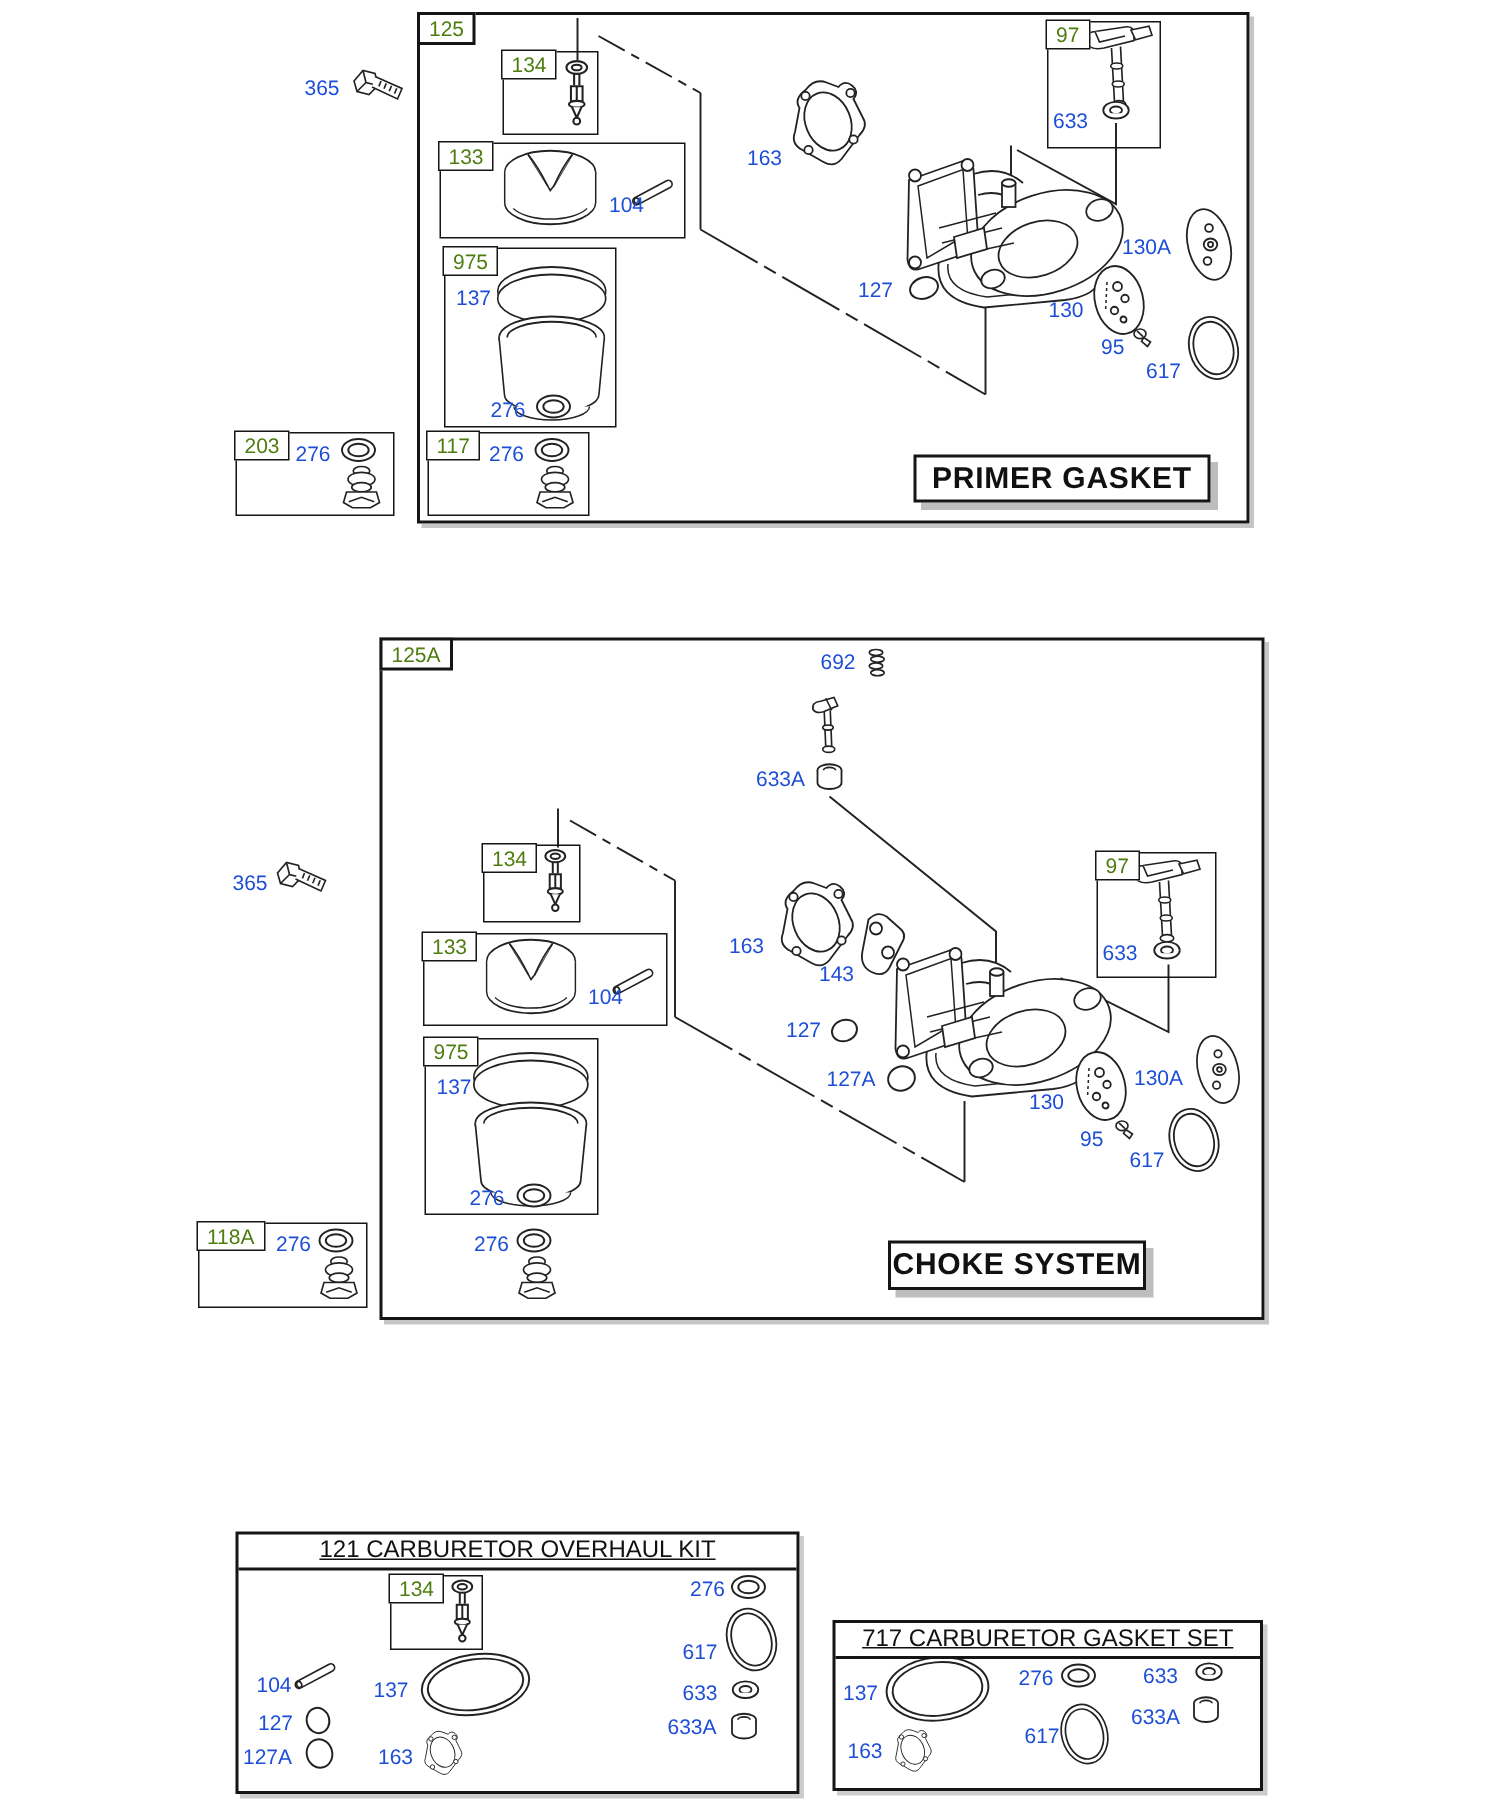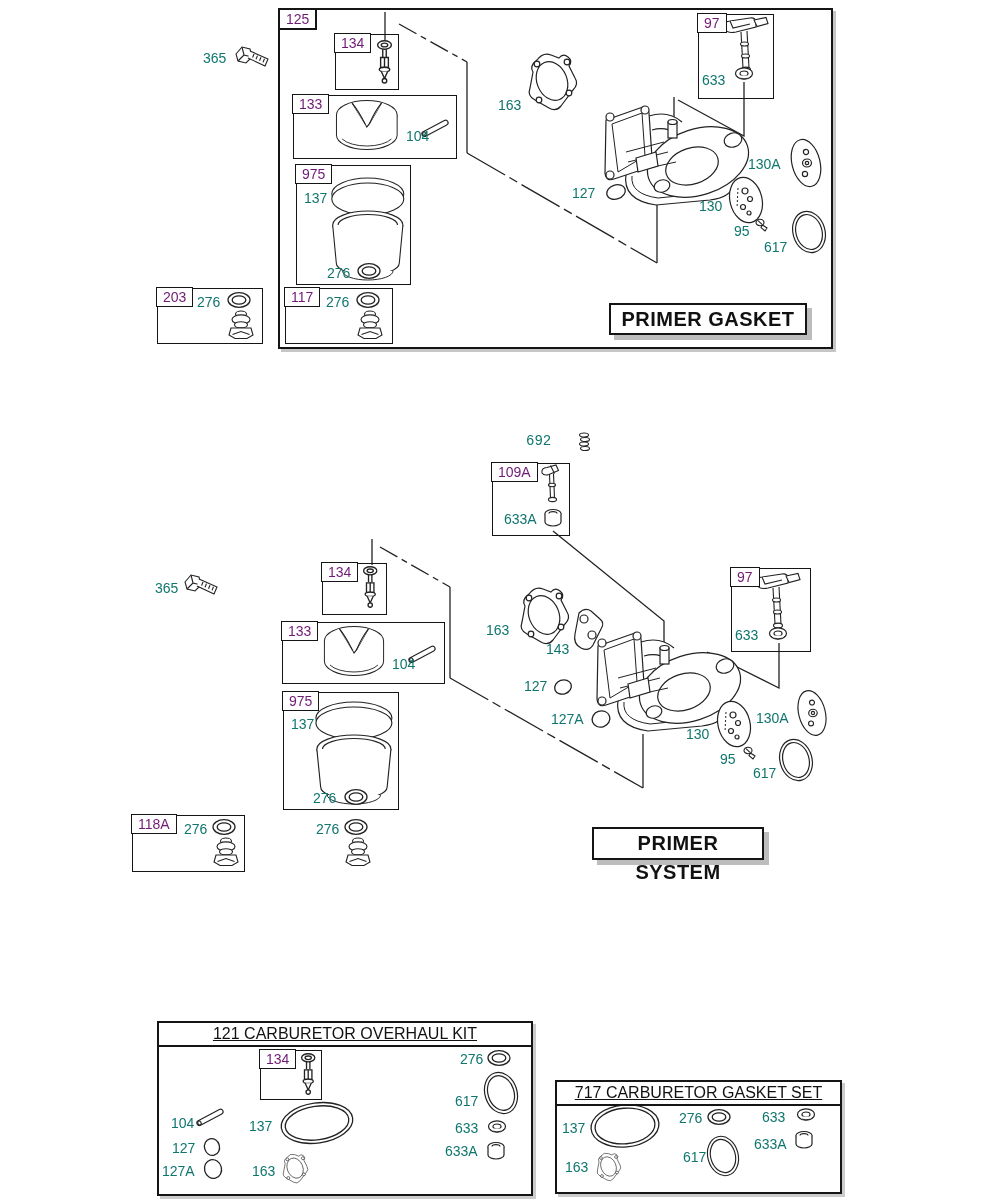--- a/index.html
+++ b/index.html
@@ -1,23 +1,23 @@
 <!DOCTYPE html>
 <html><head>
 <meta charset="utf-8">
 <style>
   html,body{margin:0;padding:0;background:#fff;}
   #stage{position:relative;width:1000px;height:1200px;background:#fff;overflow:hidden;
          font-family:"Liberation Sans",sans-serif;color:#111;}
   #art{position:absolute;left:0;top:0;z-index:0;}
-  .L{position:absolute;z-index:3;font:14px/1.1 "Liberation Sans",sans-serif;color:#0f766e;white-space:nowrap;}
+  .L{position:absolute;z-index:3;font:14px/1.1 "Liberation Sans",sans-serif;color:#1d4ed8;white-space:nowrap;}
   .bigbox{position:absolute;z-index:1;border:2px solid #151515;box-shadow:3px 3px 0 #c6c6c6;background:transparent;}
   .pbox{position:absolute;z-index:2;border:1.5px solid #151515;background:transparent;text-align:center;}
   .tab{position:absolute;left:-2px;top:-2px;z-index:4;border:2px solid #151515;background:#fff;
-       font:14px/16px "Liberation Sans",sans-serif;padding:1px 6px;color:#701a75;white-space:nowrap;}
+       font:14px/16px "Liberation Sans",sans-serif;padding:1px 6px;color:#4d7c0f;white-space:nowrap;}
   .pbox>.tab{border-width:1.5px;}
   .sysTitle{position:absolute;z-index:4;border:2px solid #151515;background:#fff;
             box-shadow:5px 5px 0 #bdbdbd;font:bold 20px/28px "Liberation Sans",sans-serif;
             text-align:center;letter-spacing:.5px;color:#111;}
   .kitbox{position:absolute;z-index:1;border:2px solid #151515;box-shadow:3px 3px 0 #cccccc;background:transparent;text-decoration:underline;}
   .kitTitle{border-bottom:2px solid #151515;text-align:center;
             font:16px/20px "Liberation Sans",sans-serif;padding:1px 0;color:#111;}
 </style>
 </head>
 <body>
@@ -299,26 +299,26 @@
 
   <div class="L" style="left:498px;top:98px;">163</div>
   <div class="L" style="left:572px;top:186px;">127</div>
   <div class="L" style="left:699px;top:199px;">130</div>
   <div class="L" style="left:748px;top:157px;">130A</div>
   <div class="L" style="left:734px;top:224px;">95</div>
   <div class="L" style="left:764px;top:240px;">617</div>
 
   <div class="sysTitle" style="left:609px;top:303px;width:194px;height:28px;">PRIMER GASKET</div>
 
+  <div class="bigbox" style="left:253px;top:425px;width:586px;height:451px;">
+    <div class="tab">125A</div>
+  </div>
   <div class="L" style="left:155px;top:581px;">365</div>
-  <div class="L" style="left:526px;top:434px;font-family:Liberation Mono, monospace;">692</div>
-
-  <div class="pbox" style="left:492px;top:463px;width:76px;height:71px;">
-    <div class="tab">109A</div>
-  </div>
+  <div class="L" style="left:547px;top:434px;">692</div>
+
   <div class="L" style="left:504px;top:512px;">633A</div>
 
   <div class="pbox" style="left:322px;top:563px;width:63px;height:50px;">
     <div class="tab">134</div>
   </div>
 
   <div class="pbox" style="left:282px;top:622px;width:161px;height:60px;">
     <div class="tab">133</div>
   </div>
   <div class="L" style="left:392px;top:657px;">104</div>
@@ -343,21 +343,21 @@
 
   <div class="L" style="left:486px;top:623px;">163</div>
   <div class="L" style="left:546px;top:642px;">143</div>
   <div class="L" style="left:524px;top:679px;">127</div>
   <div class="L" style="left:551px;top:712px;">127A</div>
   <div class="L" style="left:686px;top:727px;">130</div>
   <div class="L" style="left:756px;top:711px;">130A</div>
   <div class="L" style="left:720px;top:752px;">95</div>
   <div class="L" style="left:753px;top:766px;">617</div>
 
-  <div class="sysTitle" style="left:592px;top:827px;width:168px;height:29px;line-height:29px;">PRIMER SYSTEM</div>
+  <div class="sysTitle" style="left:592px;top:827px;width:168px;height:29px;line-height:29px;">CHOKE SYSTEM</div>
 
   <div class="kitbox" style="left:157px;top:1021px;width:372px;height:171px;">
     <div class="kitTitle">121 CARBURETOR OVERHAUL KIT</div>
   </div>
   <div class="pbox" style="left:260px;top:1050px;width:60px;height:48px;">
     <div class="tab">134</div>
   </div>
   <div class="L" style="left:171px;top:1116px;">104</div>
   <div class="L" style="left:249px;top:1119px;">137</div>
   <div class="L" style="left:172px;top:1141px;">127</div>

